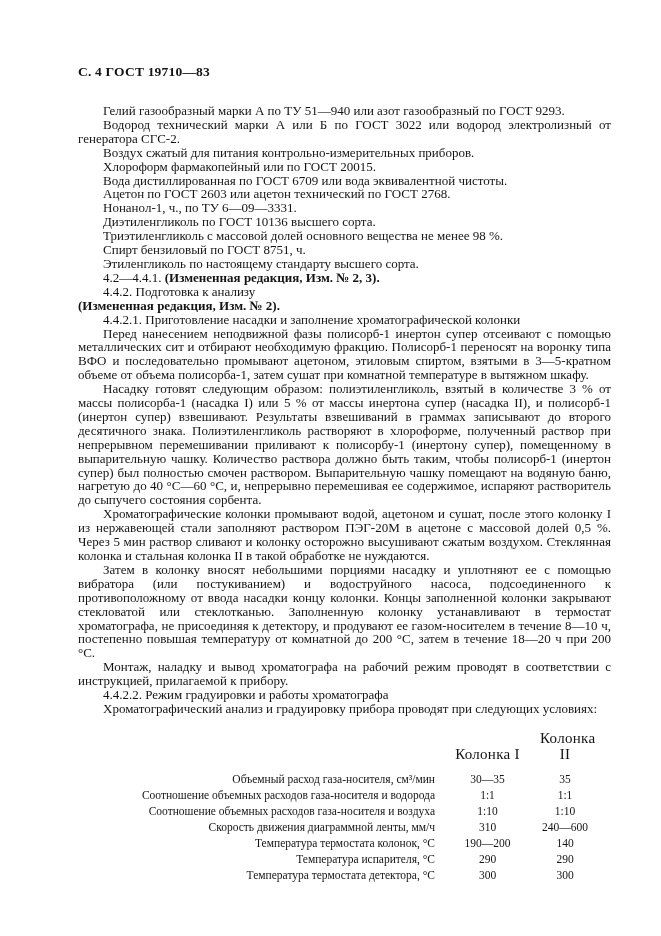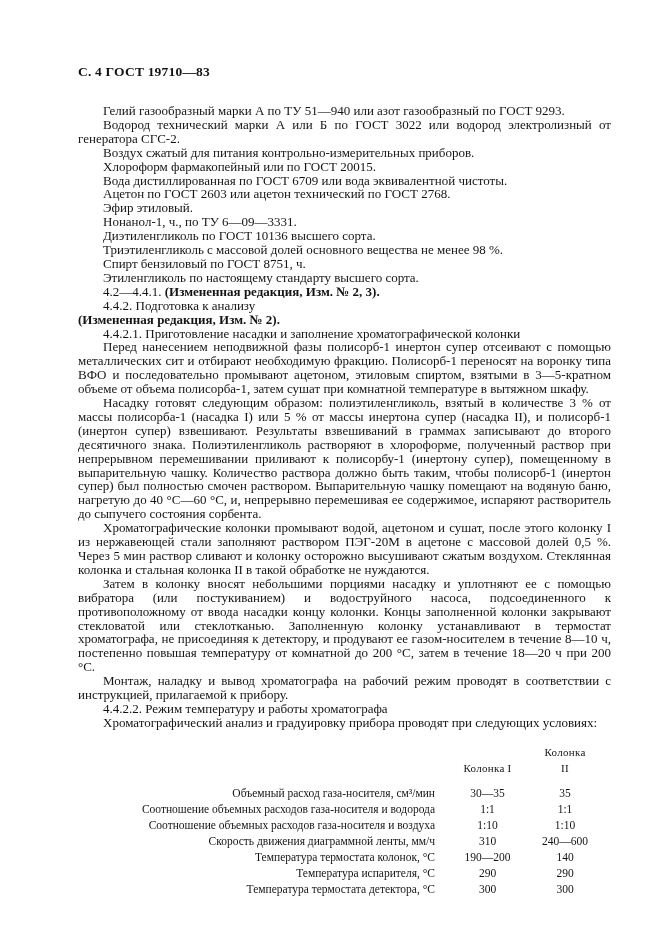--- a/index.html
+++ b/index.html
@@ -38,56 +38,55 @@
     table-layout:fixed;
     width:495px;
     font-size:11.5px;
     line-height:16px;
     text-align:left;
   }
   .cond-table col.c-label{width:340px;}
   .cond-table col.c-one{width:105px;}
   .cond-table col.c-two{width:50px;}
   .cond-table td,.cond-table th{padding:0;font-weight:normal;vertical-align:bottom;text-align:right;}
-  .cond-table thead th{font-size:11px;padding-bottom:9px;letter-spacing:.3px;}
+  .cond-table thead th{font-size:15px;padding-bottom:9px;letter-spacing:.3px;}
   .cond-table .num{text-align:center;}
   .cond-table tbody td{height:16px;}
 </style>
 </head>
 <body>
 
 <div class="page">
   <div class="content">
 
     <p class="running-head">С. 4 ГОСТ 19710—83</p>
 
     <div class="bodytext">
       <div>
           <p class="para"><span>Гелий газообразный марки А по ТУ 51—940 или азот газообразный по ГОСТ 9293.</span></p>
           <p class="para"><span>Водород технический марки А или Б по ГОСТ 3022 или водород электролизный от генератора СГС-2.</span></p>
           <p class="para"><span>Воздух сжатый для питания контрольно-измерительных приборов.</span></p>
           <p class="para"><span>Хлороформ фармакопейный или по ГОСТ 20015.</span></p>
           <p class="para"><span>Вода дистиллированная по ГОСТ 6709 или вода эквивалентной чистоты.</span></p>
           <p class="para"><span>Ацетон по ГОСТ 2603 или ацетон технический по ГОСТ 2768.</span></p>
-          <p class="para"><span>Эфир этиловый.</span></p>
           <p class="para"><span>Нонанол-1, ч., по ТУ 6—09—3331.</span></p>
           <p class="para"><span>Диэтиленгликоль по ГОСТ 10136 высшего сорта.</span></p>
           <p class="para"><span>Триэтиленгликоль с массовой долей основного вещества не менее 98 %.</span></p>
           <p class="para"><span>Спирт бензиловый по ГОСТ 8751, ч.</span></p>
           <p class="para"><span>Этиленгликоль по настоящему стандарту высшего сорта.</span></p>
           <p class="para"><span>4.2—4.4.1. </span><b>(Измененная редакция, Изм. № 2, 3).</b></p>
           <p class="para"><span>4.4.2. Подготовка к анализу</span></p>
           <p class="para noindent"><b>(Измененная редакция, Изм. № 2).</b></p>
           <p class="para"><span>4.4.2.1. Приготовление насадки и заполнение хроматографической колонки</span></p>
           <p class="para"><span>Перед нанесением неподвижной фазы полисорб-1 инертон супер отсеивают с помощью металлических сит и отбирают необходимую фракцию. Полисорб-1 переносят на воронку типа ВФО и последовательно промывают ацетоном, этиловым спиртом, взятыми в 3—5-кратном объеме от объема полисорба-1, затем сушат при комнатной температуре в вытяжном шкафу.</span></p>
           <p class="para"><span>Насадку готовят следующим образом: полиэтиленгликоль, взятый в количестве 3 % от массы полисорба-1 (насадка I) или 5 % от массы инертона супер (насадка II), и полисорб-1 (инертон супер) взвешивают. Результаты взвешиваний в граммах записывают до второго десятичного знака. Полиэтиленгликоль растворяют в хлороформе, полученный раствор при непрерывном перемешивании приливают к полисорбу-1 (инертону супер), помещенному в выпарительную чашку. Количество раствора должно быть таким, чтобы полисорб-1 (инертон супер) был полностью смочен раствором. Выпарительную чашку помещают на водяную баню, нагретую до 40 °С—60 °С, и, непрерывно перемешивая ее содержимое, испаряют растворитель до сыпучего состояния сорбента.</span></p>
           <p class="para"><span>Хроматографические колонки промывают водой, ацетоном и сушат, после этого колонку I из нержавеющей стали заполняют раствором ПЭГ-20М в ацетоне с массовой долей 0,5 %. Через 5 мин раствор сливают и колонку осторожно высушивают сжатым воздухом. Стеклянная колонка и стальная колонка II в такой обработке не нуждаются.</span></p>
           <p class="para"><span>Затем в колонку вносят небольшими порциями насадку и уплотняют ее с помощью вибратора (или постукиванием) и водоструйного насоса, подсоединенного к противоположному от ввода насадки концу колонки. Концы заполненной колонки закрывают стекловатой или стеклотканью. Заполненную колонку устанавливают в термостат хроматографа, не присоединяя к детектору, и продувают ее газом-носителем в течение 8—10 ч, постепенно повышая температуру от комнатной до 200 °С, затем в течение 18—20 ч при 200 °С.</span></p>
           <p class="para"><span>Монтаж, наладку и вывод хроматографа на рабочий режим проводят в соответствии с инструкцией, прилагаемой к прибору.</span></p>
-          <p class="para"><span>4.4.2.2. Режим температуру и работы хроматографа</span></p>
+          <p class="para"><span>4.4.2.2. Режим градуировки и работы хроматографа</span></p>
           <p class="para"><span>Хроматографический анализ и градуировку прибора проводят при следующих условиях:</span></p>
         </div>
 
       <table class="cond-table">
         <colgroup>
           <col class="c-label">
           <col class="c-one">
           <col class="c-two">
         </colgroup>
         <thead>

